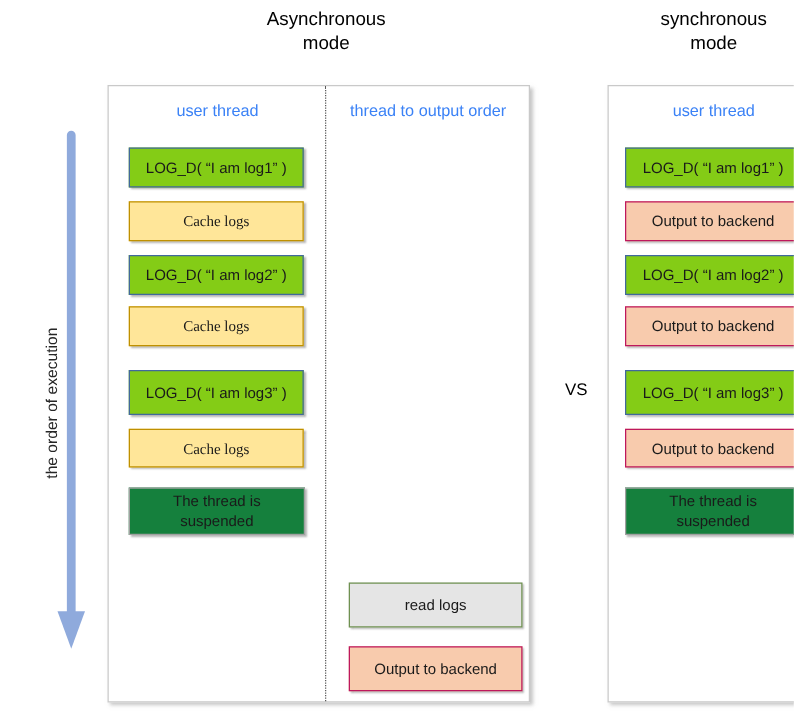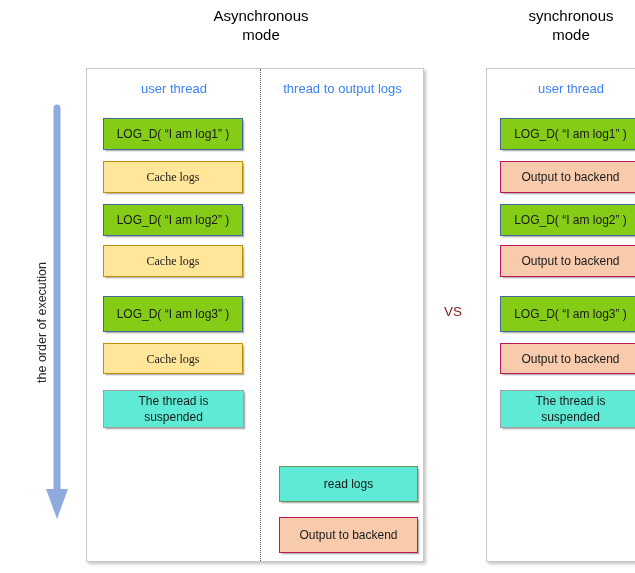--- a/index.html
+++ b/index.html
@@ -37,25 +37,25 @@
   .col-header.h2{left:174px;width:163px;}
   .col-header.hr{left:0;width:168px;}
   .box{
     position:absolute;box-sizing:border-box;display:flex;align-items:center;
     justify-content:center;text-align:center;font-size:12px;line-height:16px;
     white-space:pre-line;box-shadow:1.5px 1.5px 1.5px rgba(90,90,90,0.45);
   }
   .blue  {background:#84cc16;border:1px solid #41699c;}
   .yellow{background:#ffe699;border:1px solid #bf9000;font-family:Liberation Serif, serif;}
   .orange{background:#f8cbad;border:1px solid #be185d;}
-  .green {background:#5eead4;border:1px solid #6f9151;text-align:center;}
-  .gray  {background:#5eead4;border:1px solid #a0a0a0;}
+  .green {background:#e5e5e5;border:1px solid #6f9151;text-align:center;}
+  .gray  {background:#15803d;border:1px solid #a0a0a0;}
   .vs{
-    position:absolute;left:417px;top:304px;width:34px;
-    font-size:13.5px;color:#7f1d1d;
+    position:absolute;left:417px;top:304px;width:34px;text-align:center;
+    font-size:13.5px;color:#000000;
   }
 </style>
 </head>
 <body>
 
 <div class="canvas">
 
   <div class="title title-left">Asynchronous
 mode</div>
   <div class="title title-right">synchronous
@@ -64,21 +64,21 @@
   <div class="order-label">the order of execution</div>
 
   <svg class="order-arrow" width="40" height="425" viewBox="0 0 40 425">
     <line x1="20" y1="8" x2="20" y2="394" stroke="#8faadc" stroke-width="7" stroke-linecap="round"></line>
     <polygon points="9,389 31,389 20,419" fill="#8faadc"></polygon>
   </svg>
 
   <div class="panel panel-left">
     <div class="divider"></div>
     <div class="col-header h1">user thread</div>
-    <div class="col-header h2">thread to output logs</div>
+    <div class="col-header h2">thread to output order</div>
 
     <div class="box blue" style="left:16px;top:49px;width:140px;height:32px">LOG_D( “I am log1” )</div>
     <div class="box yellow" style="left:16px;top:92px;width:140px;height:32px">Cache logs</div>
     <div class="box blue" style="left:16px;top:135px;width:140px;height:32px">LOG_D( “I am log2” )</div>
     <div class="box yellow" style="left:16px;top:176px;width:140px;height:32px">Cache logs</div>
     <div class="box blue" style="left:16px;top:227px;width:140px;height:36px">LOG_D( “I am log3” )</div>
     <div class="box yellow" style="left:16px;top:274px;width:140px;height:31px">Cache logs</div>
     <div class="box gray" style="left:16px;top:321px;width:141px;height:38px">The thread is
 suspended</div>
 

